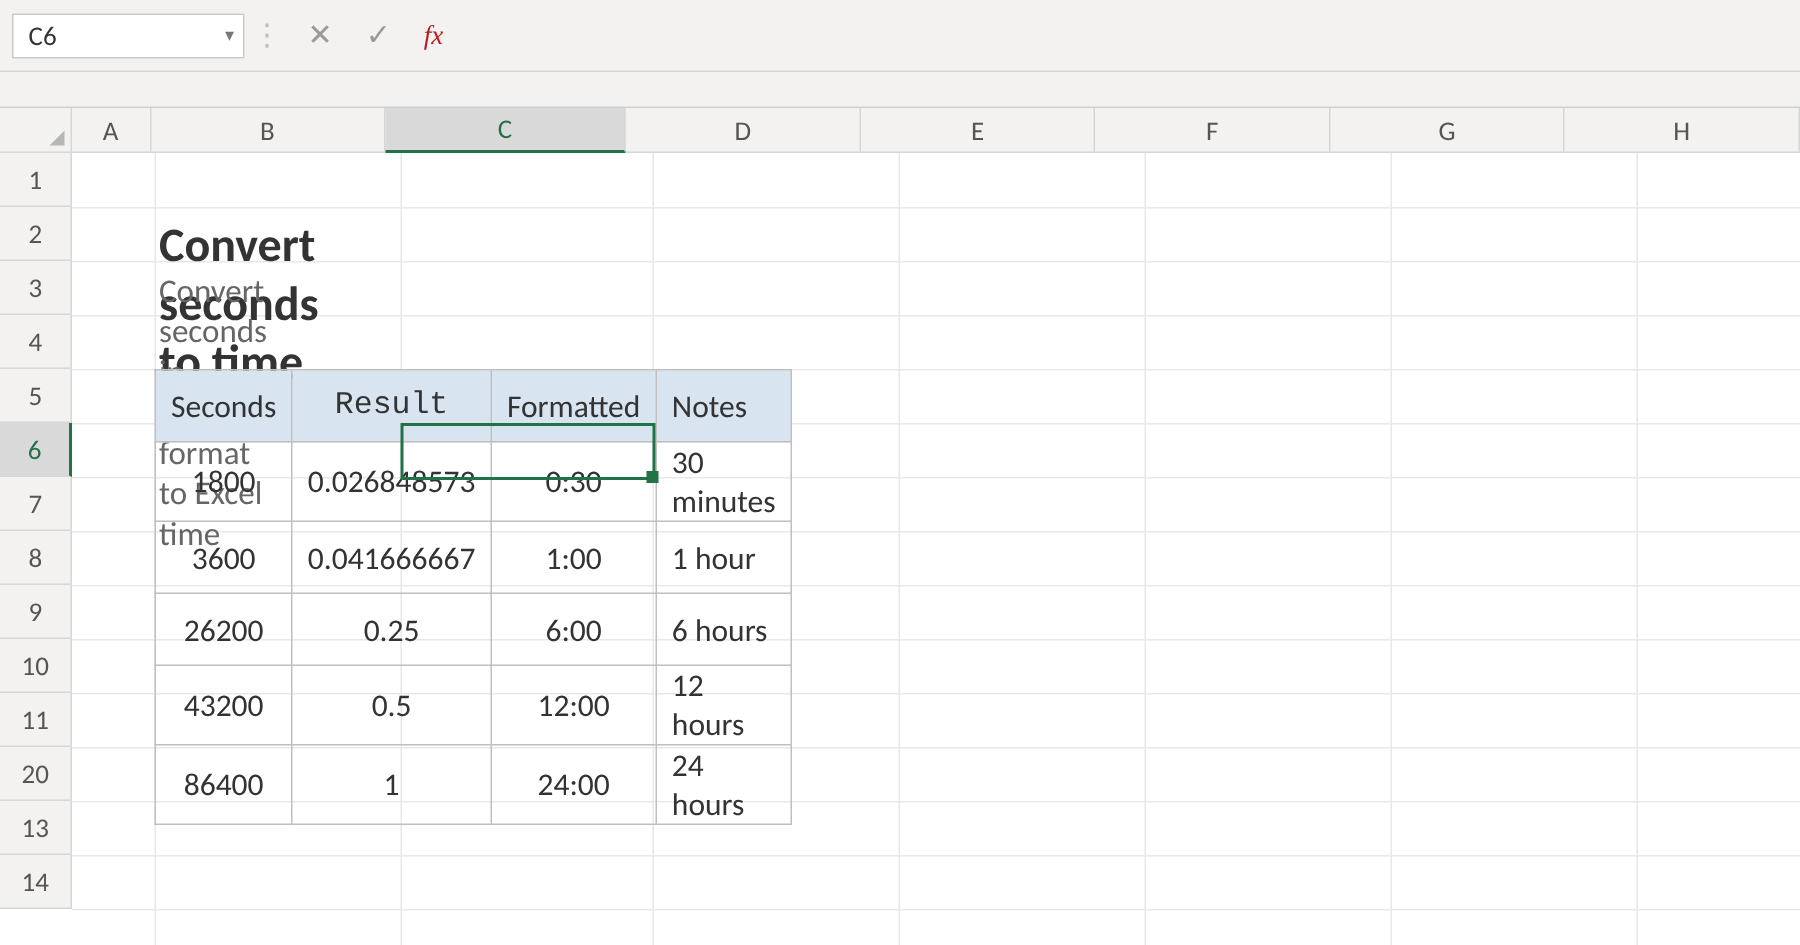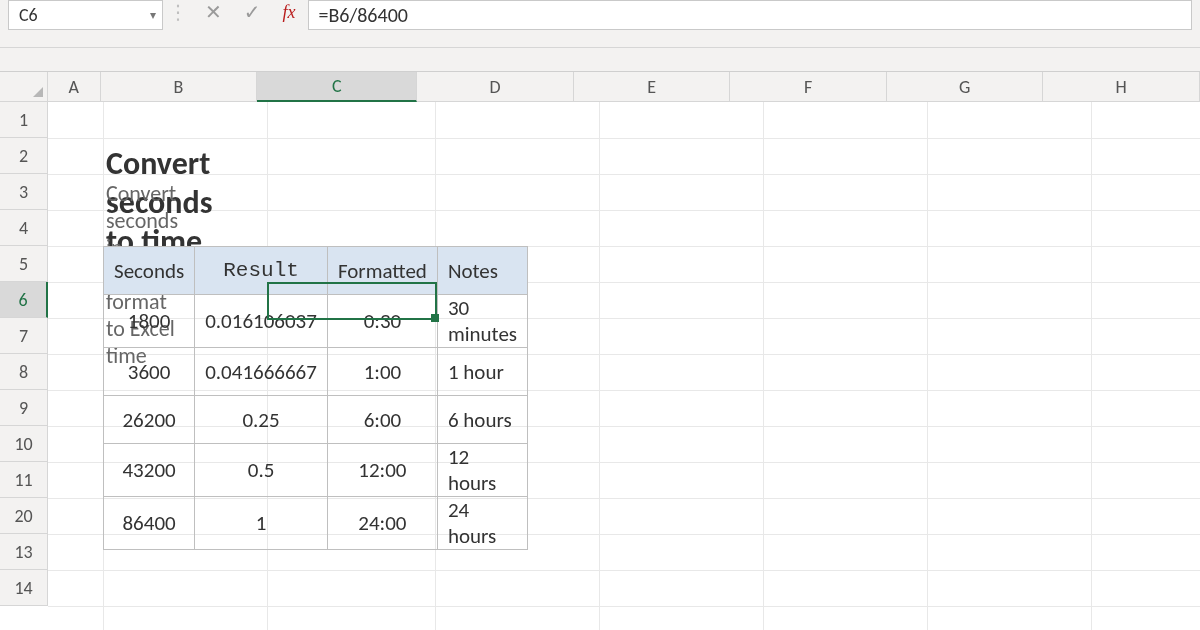--- a/index.html
+++ b/index.html
@@ -6,21 +6,21 @@
   body {
     font-family: "Segoe UI", Calibri, Arial, sans-serif;
     background: #fff;
     width: 1200px;
     height: 630px;
     overflow: hidden;
     position: relative;
   }
   .formula-row {
     display: flex;
-    align-items: flex-start;
+    align-items: center;
     height: 48px;
     background: #f3f2f1;
     border-bottom: 1px solid #d6d6d6;
   }
   .namebox {
     width: 155px;
     height: 30px;
     margin-left: 8px;
     background: #fff;
     border: 1px solid #c9c9c9;
@@ -185,23 +185,20 @@
 <div class="formula-row">
   <div class="namebox">
     <span>C6</span>
     <span class="name-dd">▾</span>
   </div>
   <div class="fb-sep">⋮</div>
   <div class="fb-buttons">
     <span class="fb-btn">✕</span>
     <span class="fb-btn">✓</span>
     <span class="fb-btn fx-label">fx</span>
-  </div>
-  <div class="formula-input">
-    <span>=B6/86400</span>
   </div>
 </div>
 <div class="ribbon-gap"></div>
 
 <div class="sheet">
   <div class="corner"></div>
   <div class="col-headers" id="col-headers">
       <div class="col-h" style="width: 55px;">A</div>
       <div class="col-h" style="width: 164px;">B</div>
       <div class="col-h active" style="width: 168px;">C</div>
@@ -260,21 +257,21 @@
         <tr>
           <th class="col-seconds">Seconds</th>
           <th class="col-result">Result</th>
           <th class="col-formatted">Formatted</th>
           <th class="col-notes notes">Notes</th>
         </tr>
       </thead>
       <tbody id="tbody">
           <tr>
             <td class="center">1800</td>
-            <td class="center">0.016106037</td>
+            <td class="center">0.026848573</td>
             <td class="center">0:30</td>
             <td class="notes">30 minutes</td>
           </tr>
           <tr>
             <td class="center">3600</td>
             <td class="center">0.041666667</td>
             <td class="center">1:00</td>
             <td class="notes">1 hour</td>
           </tr>
           <tr>

